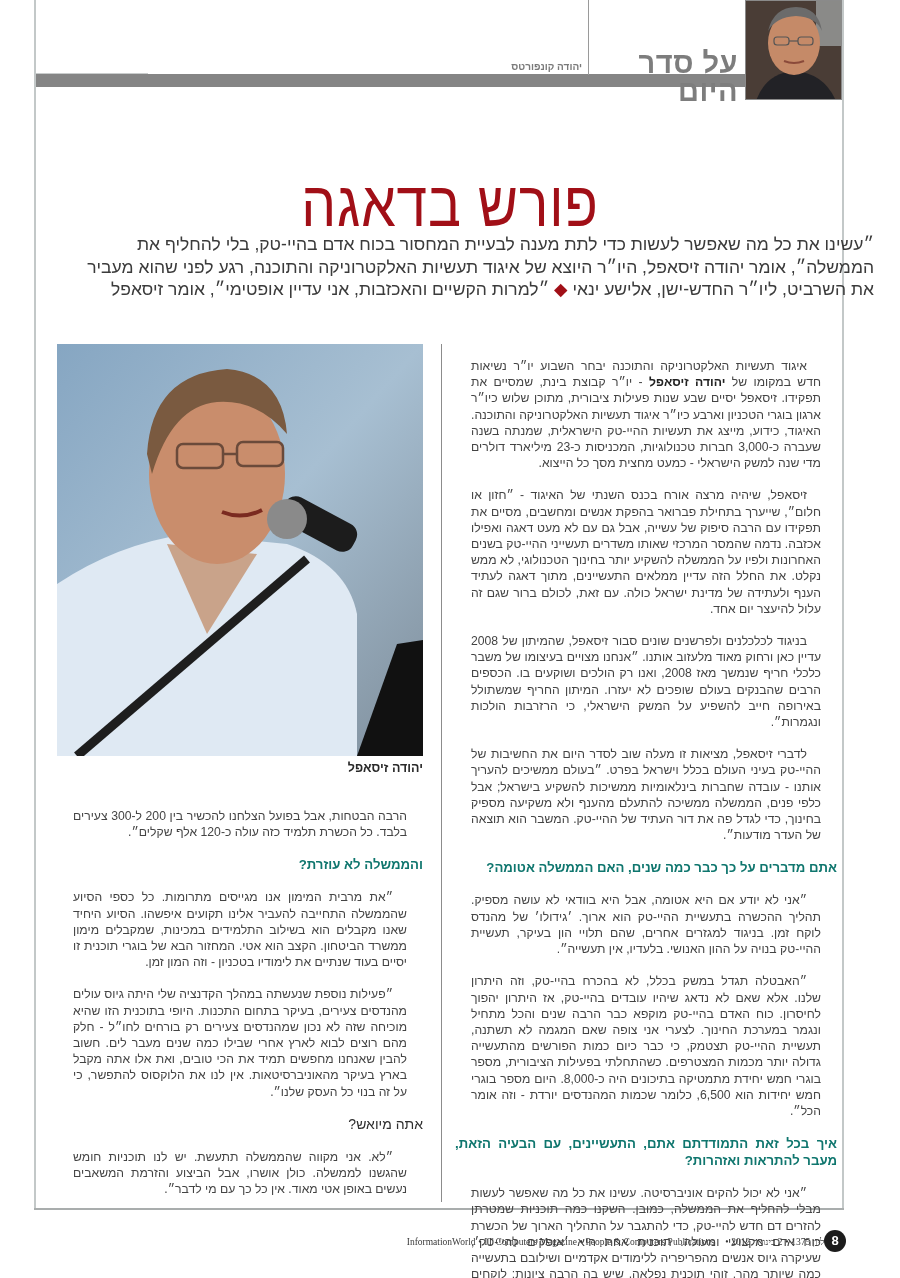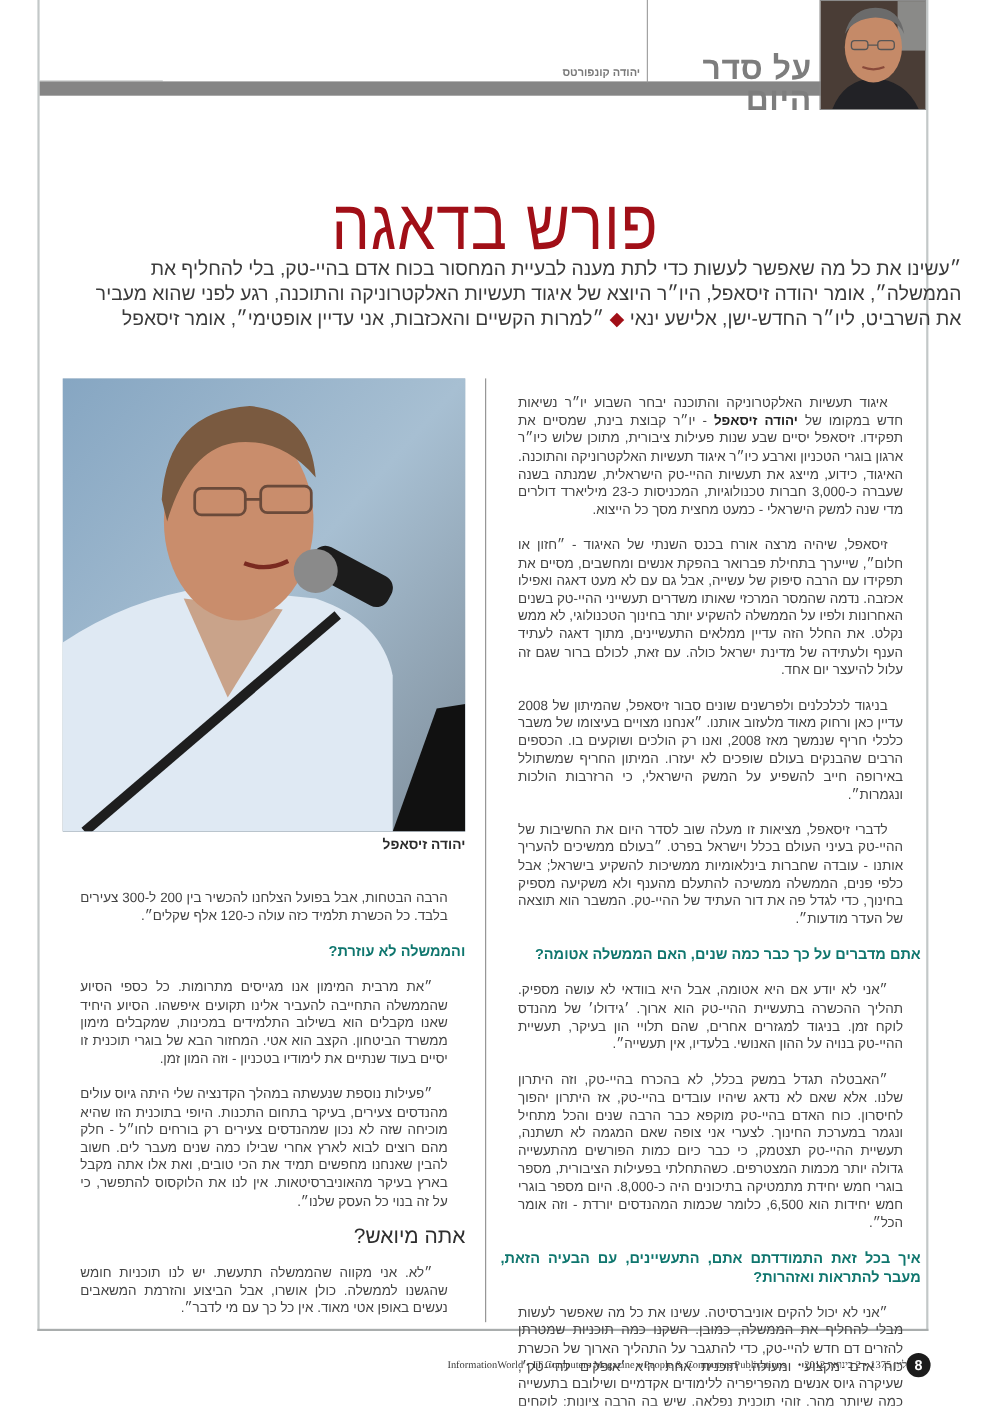--- a/index.html
+++ b/index.html
@@ -33,21 +33,21 @@
     
     .col-right { position: absolute; left: 455px; top: 342px; width: 382px; direction: rtl; text-align: justify;
                  font-size: 12.2px; line-height: 16.2px; color: #444; }
     .col-left { position: absolute; left: 57px; top: 792px; width: 366px; direction: rtl; text-align: justify;
                 font-size: 12.2px; line-height: 16.2px; color: #444; }
     .col-divider { position: absolute; left: 441px; top: 344px; width: 1px; height: 858px; background: #8c8c8c; }
 
     p { margin: 16px; text-indent: 14px; }
     p.noindent { text-indent: 0; }
     .q { font-weight: bold; font-size: 13.2px; color: #0f766e; margin-top: 16px; text-indent: 0; line-height: 17px; }
-    .q-light { font-weight: normal; font-size: 19px; color: #2e2e2e; margin-top: 16px; text-indent: 0; line-height: 17px; }
+    .q-light { font-weight: normal; font-size: 14px; color: #2e2e2e; margin-top: 16px; text-indent: 0; line-height: 17px; }
     b.name { color: #222; }
 
     
     .main-photo { position: absolute; left: 57px; top: 344px; width: 366px; height: 412px; overflow: hidden;
                   background: linear-gradient(180deg, #8ea9c0 0%, #a9bfd0 45%, #8d9aa6 100%); }
     .caption { position: absolute; left: 57px; top: 760px; width: 366px; direction: rtl; text-align: right;
                font-size: 12.5px; font-weight: bold; color: #2a2a2a; line-height: 16px; }
 
     
     .footer { position: absolute; left: 360px; top: 1232px; width: 470px; height: 20px; direction: ltr;

